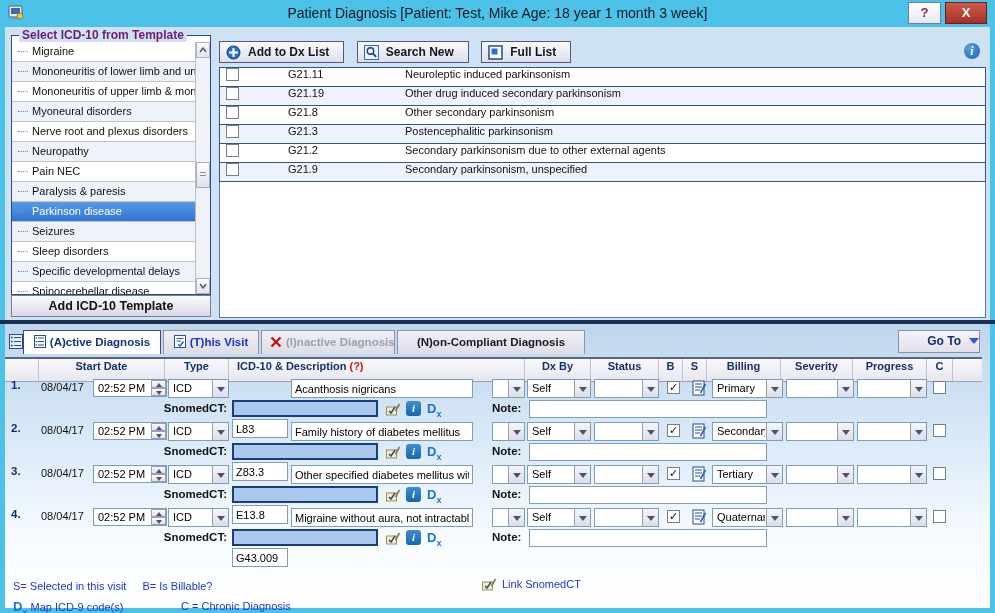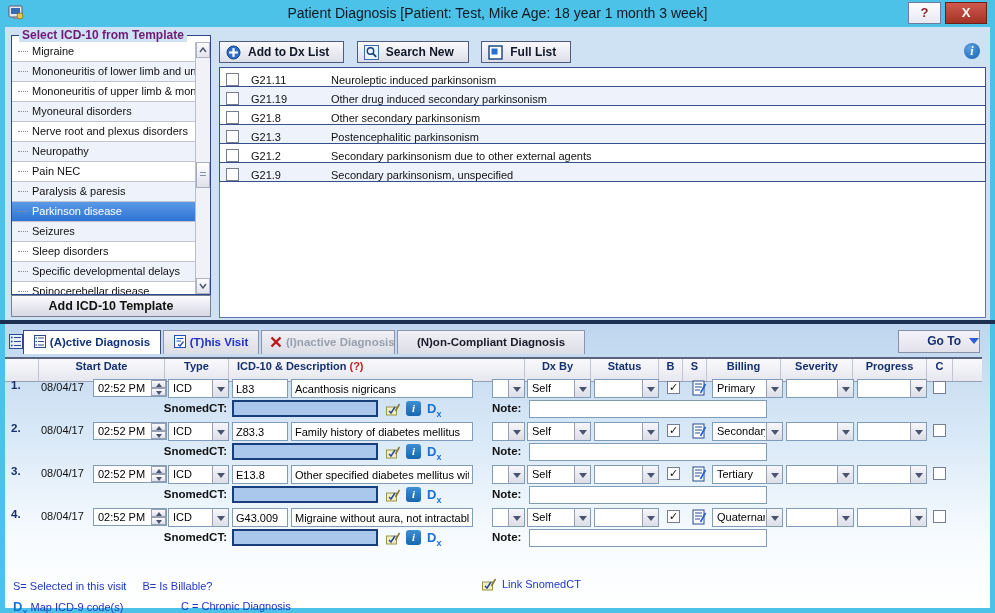--- a/index.html
+++ b/index.html
@@ -38,21 +38,21 @@
 
   
   .toolbar { position:absolute; left:214px; top:14px; right:2px; height:24px; }
   .tb-btn { position:relative; display:inline-block; height:22px; margin-right:8px; background:linear-gradient(#fafafd,#dddfe9);
             border:1px solid #50597e; font-size:12px; font-weight:bold; color:#101828; line-height:20px; padding:0 14px 0 28px; }
   .tb-btn .tb-ico { position:absolute; left:6px; top:3px; }
   .info-icon { position:absolute; right:8px; top:2px; width:16px; height:16px; border-radius:50%; background:radial-gradient(circle at 35% 30%,#5aa0e0,#1460b4);
                color:#fff; font-family:"Liberation Serif",serif; font-style:italic; font-weight:bold; font-size:12px; text-align:center; line-height:16px; }
   .results-box { position:absolute; left:214px; top:40px; right:4px; bottom:2px; background:#fff; border:1px solid #5a79b4; }
   .rrow { position:relative; height:20px; border:1px solid #35508c; margin:-1px -1px 0 -1px; background:#fff;
-          display:flex; align-items:flex-end; font-size:11px; color:#111; }
+          display:flex; align-items:flex-start; font-size:11px; color:#111;gap:37px; }
   .rrow:nth-child(even){ background:#edf2fb; }
   .rrow .cb { margin-left:6px; }
   .rcode { margin-left:12px; width:58px; }
   .rdesc { margin-left:22px; }
   .cb { width:13px; height:13px; background:#fff; border:1px solid #767d8e; font-size:11px; line-height:11px; text-align:center; color:#111; flex:none; }
 
   
   .divider { position:absolute; top:320px; left:0; right:0; height:4px; background:#1c3054; }
 
   
@@ -91,21 +91,21 @@
   .spin.u { top:0; } .spin.d { bottom:0; }
   .spin i { position:absolute; left:4px; width:0; height:0; border-left:3px solid transparent; border-right:3px solid transparent; }
   .spin.u i { top:2px; border-bottom:4px solid #4a5370; }
   .spin.d i { top:2px; border-top:4px solid #4a5370; }
   .dd { height:19px; background:#fff; border:1px solid #7f9db9; font-size:11px; }
   .dd .dtxt { position:absolute; left:4px; top:2px; right:17px; white-space:nowrap; overflow:hidden; }
   .dd .dbtn { position:absolute; right:0; top:0; bottom:0; width:16px; background:linear-gradient(#f6f6fa,#dcdee8); border-left:1px solid #9aa0b4; }
   .dd .dbtn::after { content:""; position:absolute; left:4px; top:7px; width:0; height:0;
                      border-left:4px solid transparent; border-right:4px solid transparent; border-top:5px solid #4a5370; }
   .c-type { left:163px; width:61px; }
-  .c-code { left:227px; width:56px; height:19px; border:1px solid #7f9db9; font-size:11px; padding:0 3px; }
+  .c-code { left:227px; width:56px; height:19px; border:1px solid #7f9db9; font-size:11px; padding:0 3px;margin-top:40px; }
   .c-desc { left:286px; width:182px; height:19px; border:1px solid #7f9db9; font-size:11px; padding:0 3px; }
   .c-descdd { left:487px; width:33px; }
   .c-dxby { left:522px; width:64px; }
   .c-status { left:589px; width:65px; }
   .c-b { left:662px; top:3px; }
   .c-s { left:687px; top:2px; }
   .c-billing { left:707px; width:71px; }
   .c-sev { left:781px; width:68px; }
   .c-prog { left:852px; width:70px; }
   .c-c { left:928px; top:3px; }

